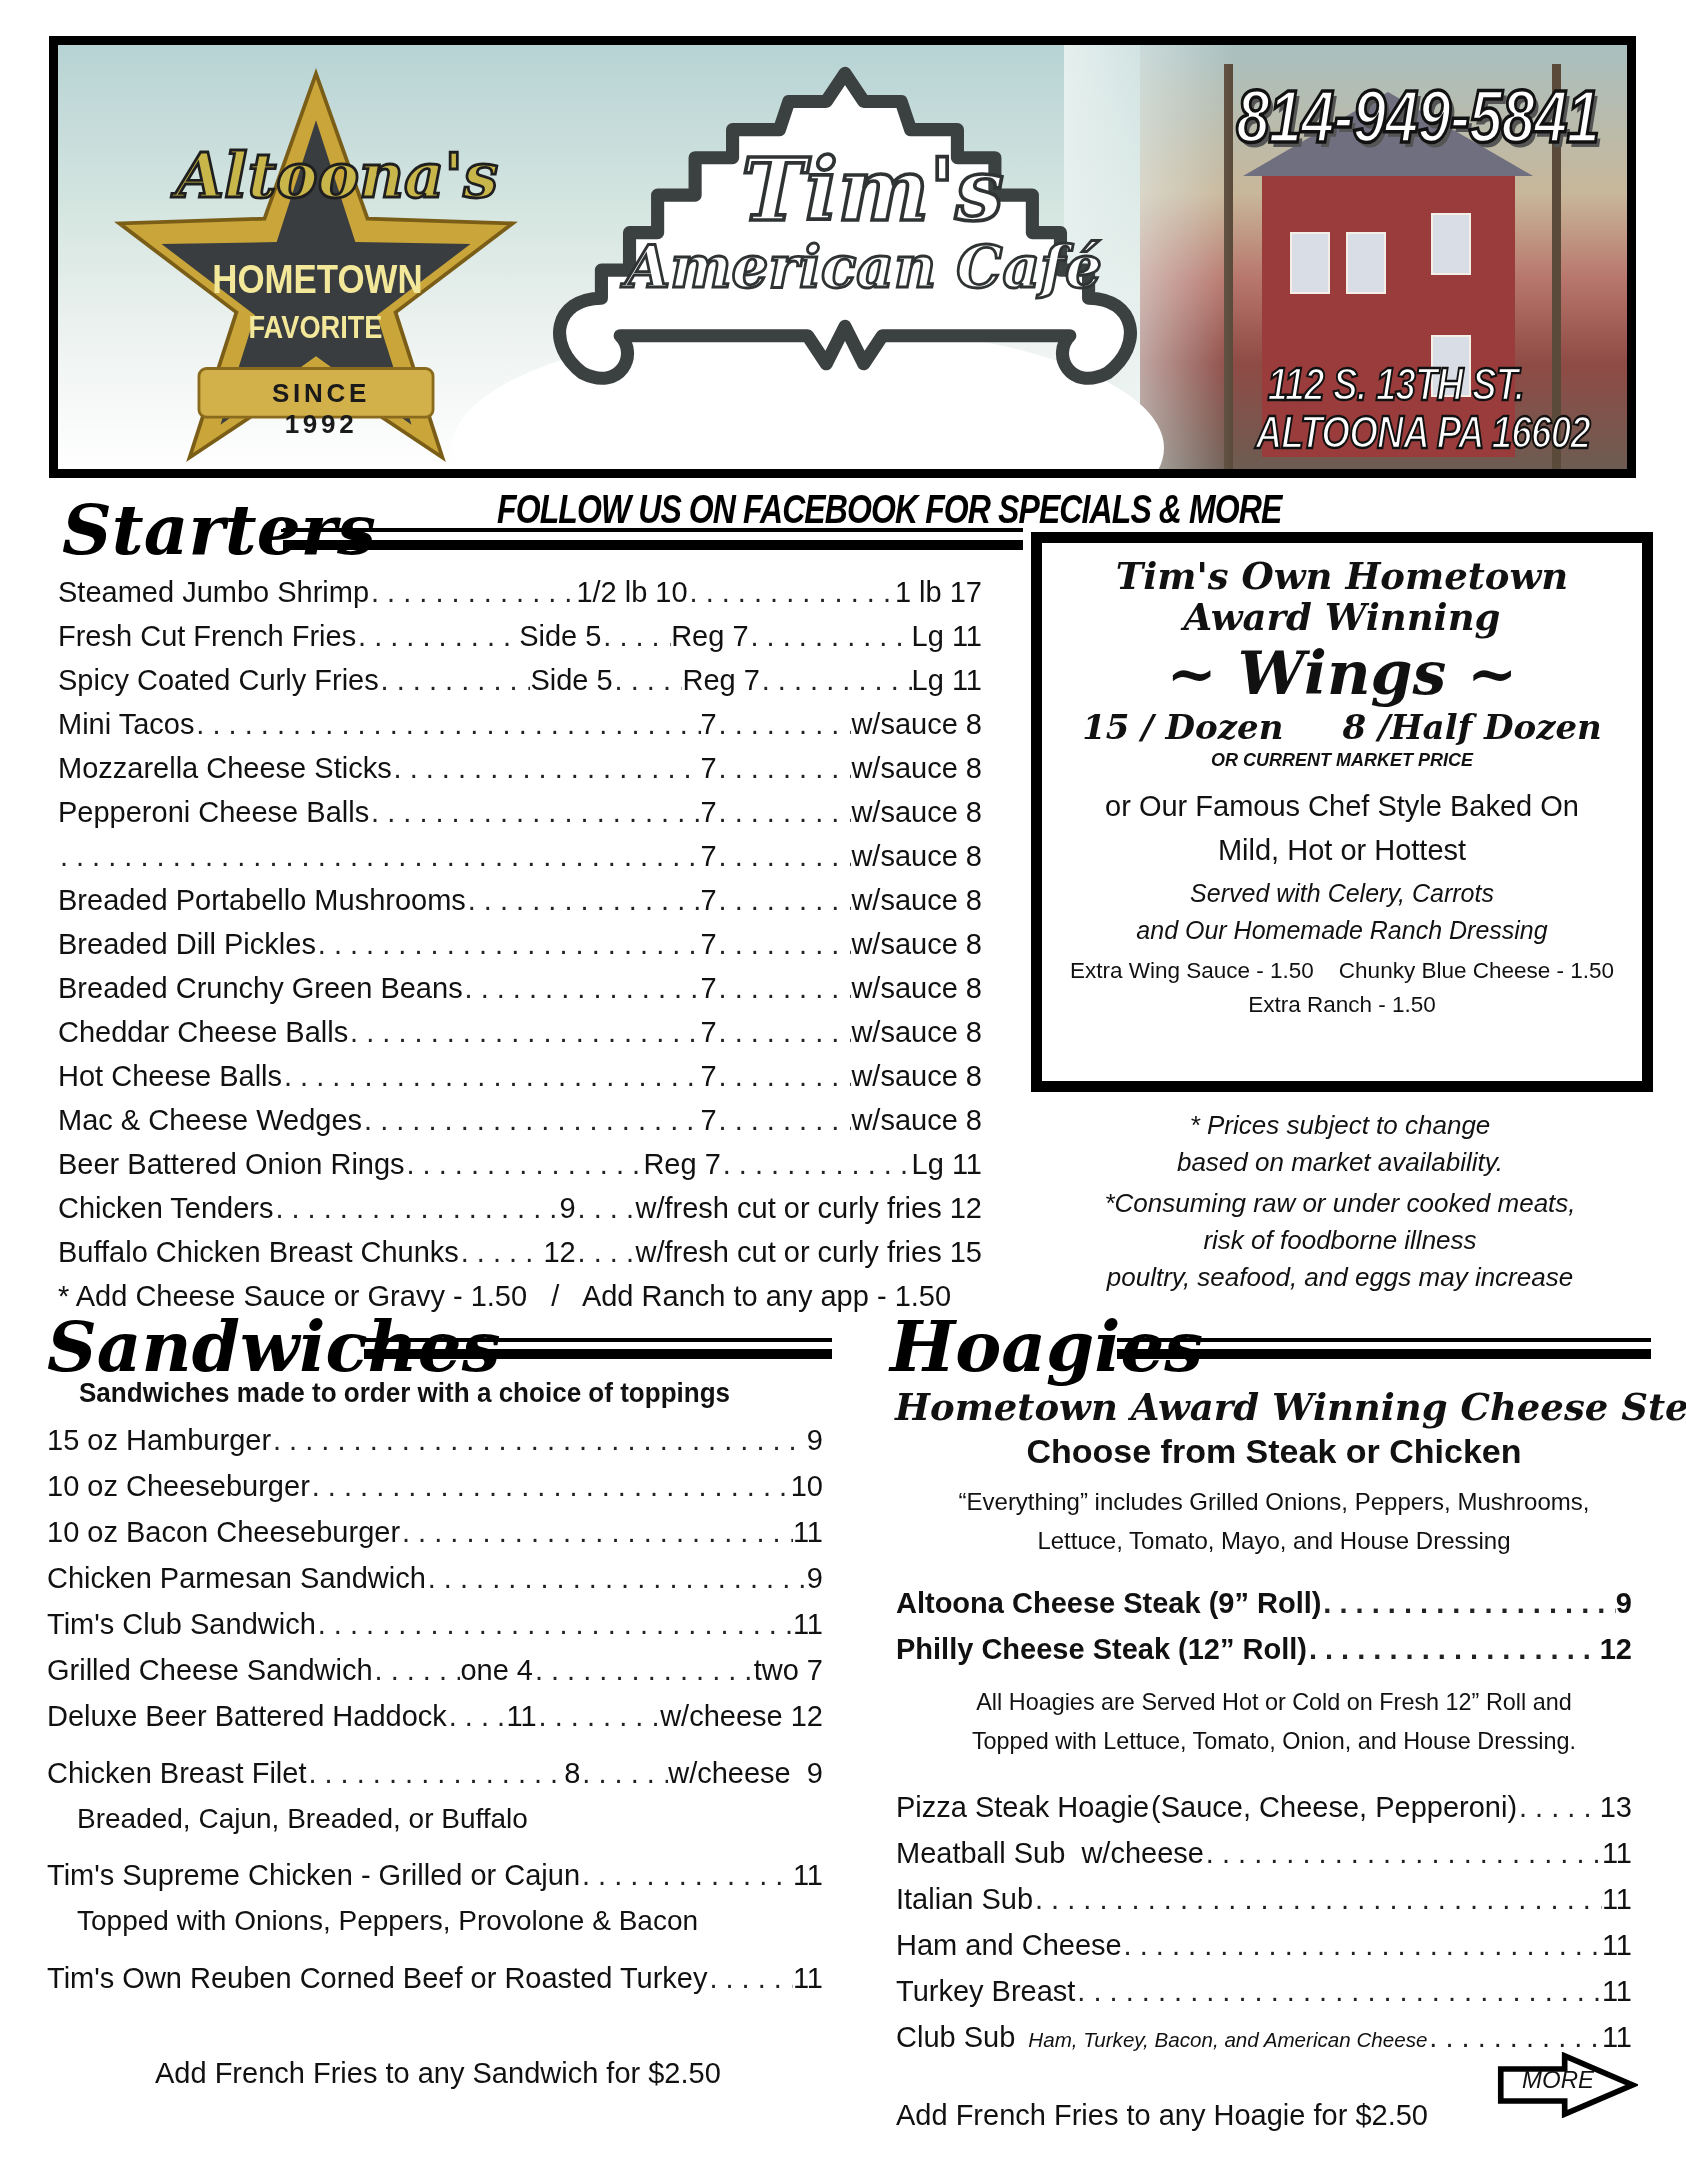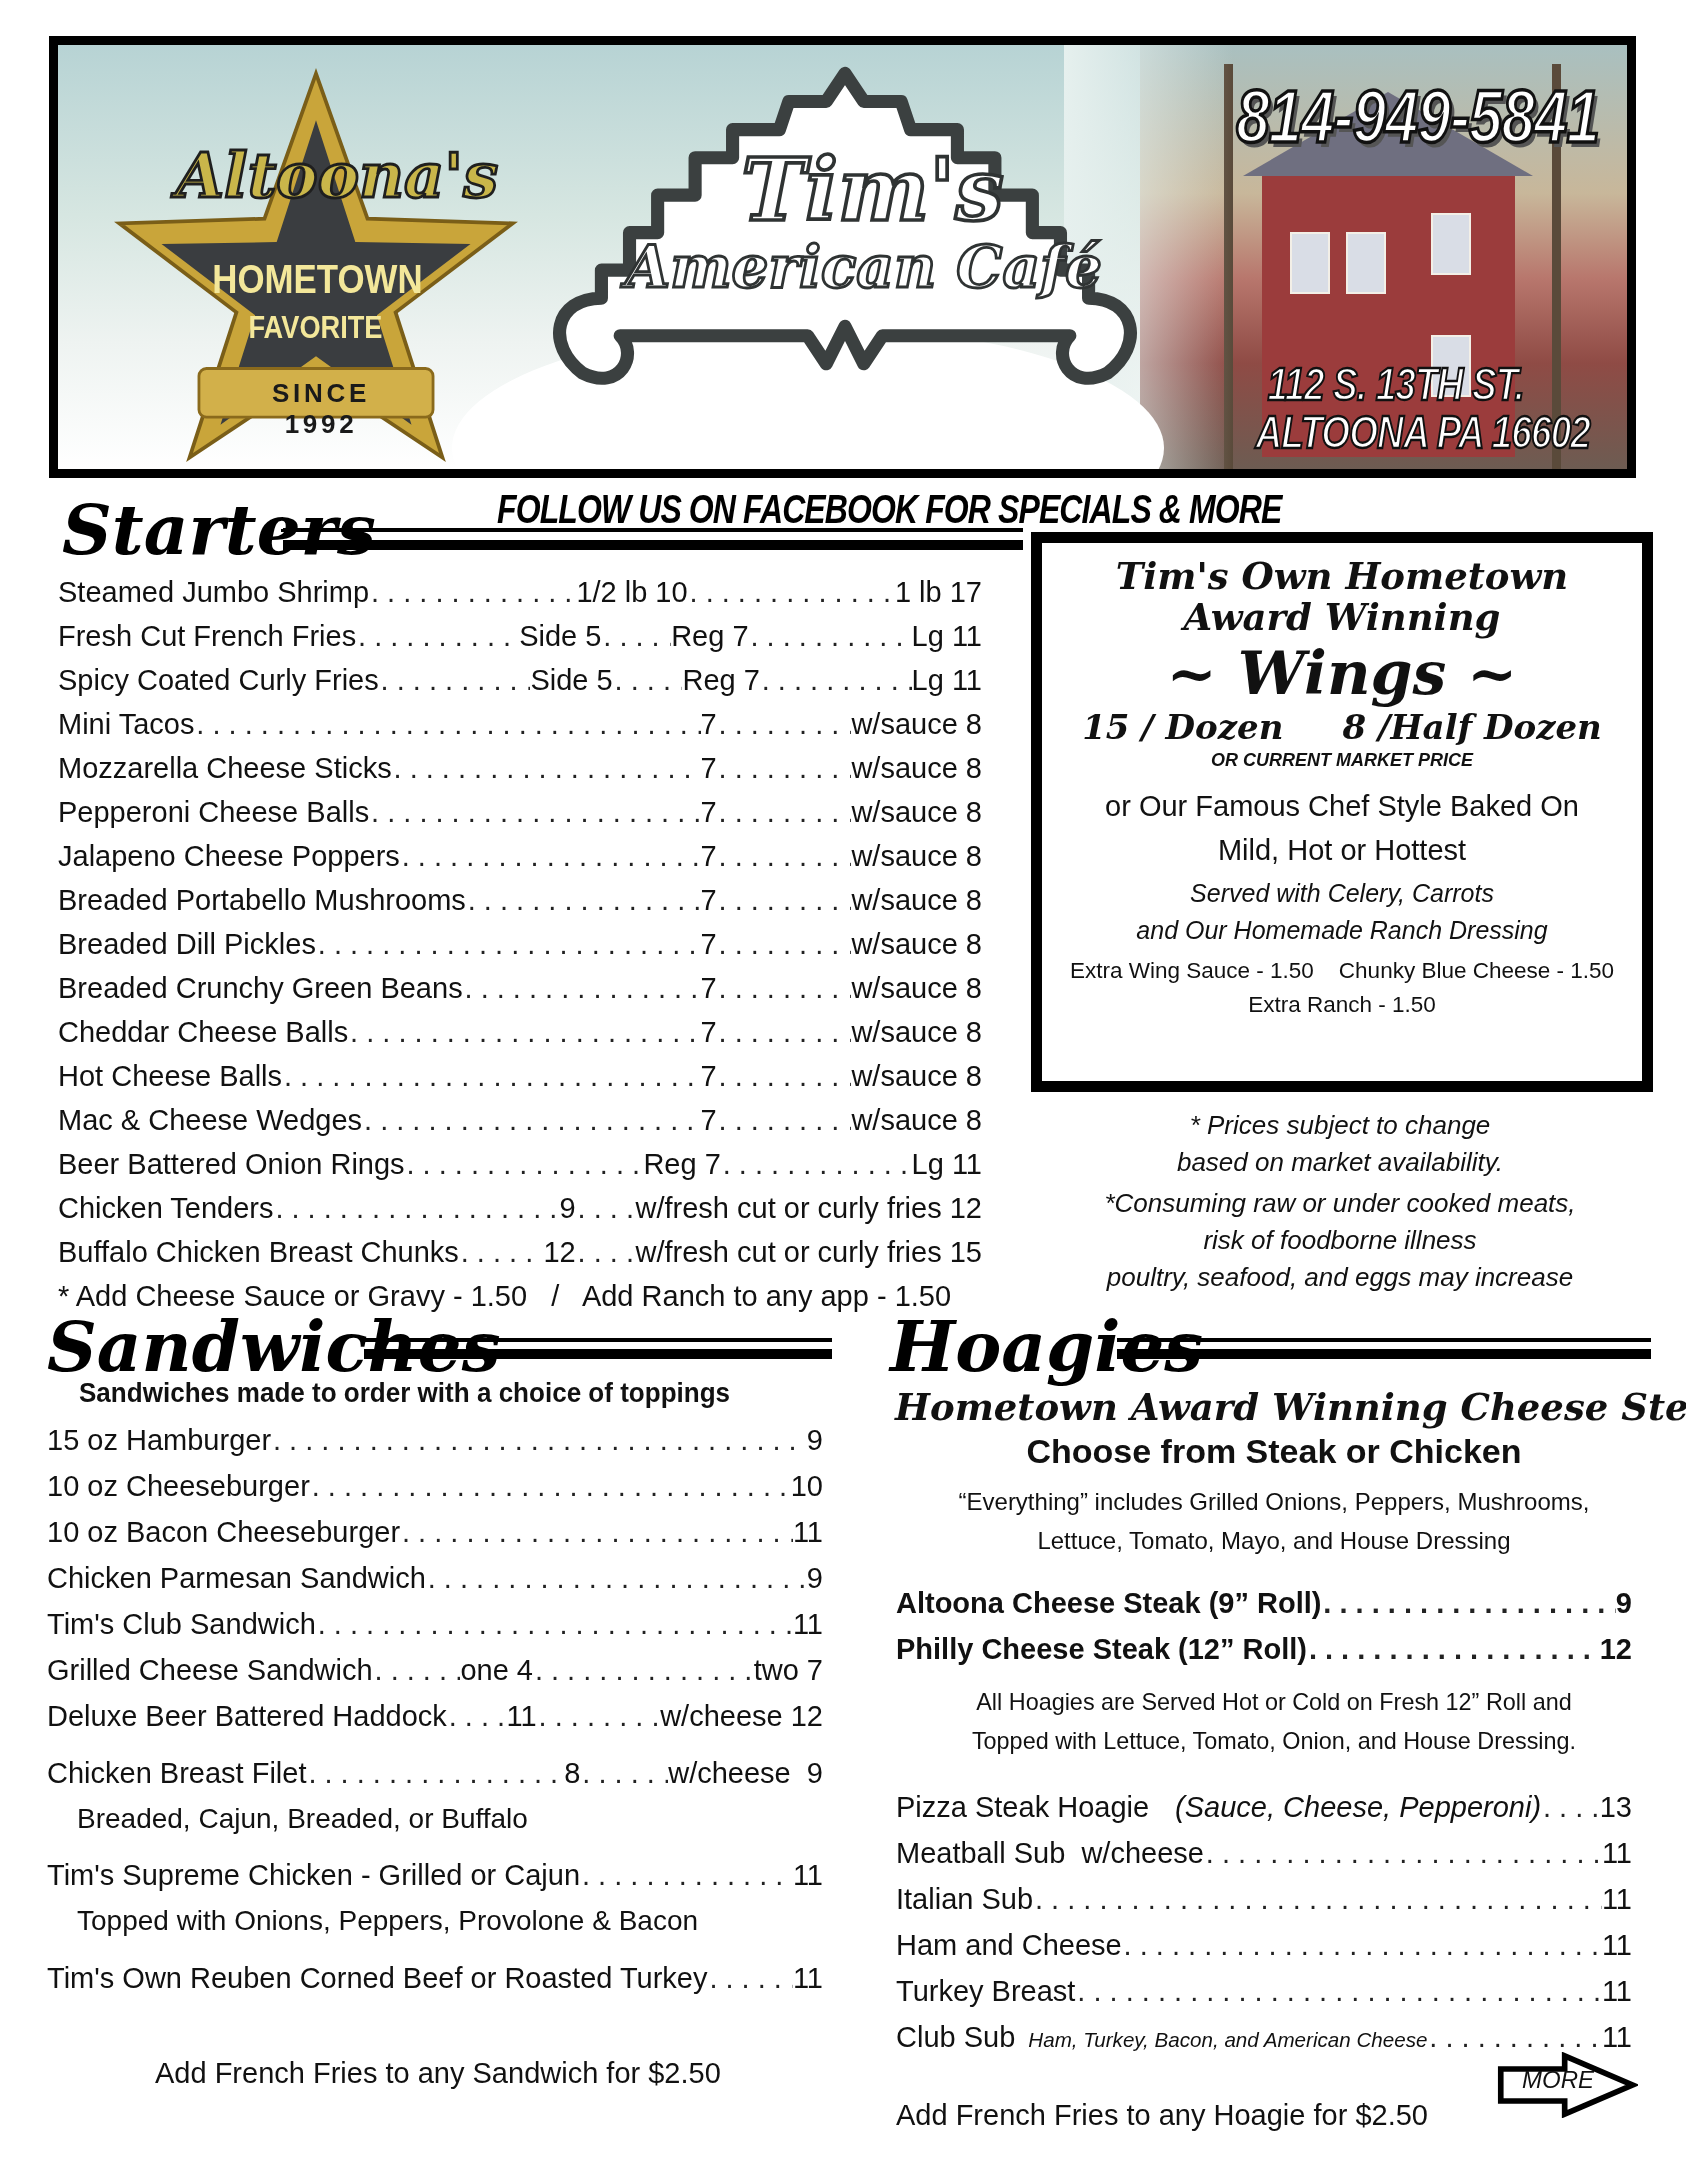--- a/index.html
+++ b/index.html
@@ -169,21 +169,20 @@
       <span class="p">w/sauce 8</span>
     </div>
   <div class="row">
       <span class="name">Pepperoni Cheese Balls</span>
       <span class="dots"></span>
       <span class="p1">7</span>
       <span class="dots" style="flex:0 0 131px"></span>
       <span class="p">w/sauce 8</span>
     </div>
   <div class="row">
-      <span class="name">Jalapeno Cheese Poppers</span>
       <span class="dots"></span>
       <span class="p1">7</span>
       <span class="dots" style="flex:0 0 131px"></span>
       <span class="p">w/sauce 8</span>
     </div>
   <div class="row">
       <span class="name">Breaded Portabello Mushrooms</span>
       <span class="dots"></span>
       <span class="p1">7</span>
       <span class="dots" style="flex:0 0 131px"></span>
@@ -375,21 +374,21 @@
 </div>
 
 <div class="all-hoagies">
   <div>All Hoagies are Served Hot or Cold on Fresh 12” Roll and</div>
   <div>Topped with Lettuce, Tomato, Onion, and House Dressing.</div>
 </div>
 
 <div class="rows" style="left:896px;top:1784px;width:736px">
   <div class="row" style="height:46px;line-height:46px">
       <span class="name">Pizza Steak Hoagie</span>
-      <span class="name" style="font-style:italic;margin-left:26px">(Sauce, Cheese, Pepperoni)</span>
+      <span class="name" style="margin-left:2px">(Sauce, Cheese, Pepperoni)</span>
       <span class="dots"></span>
       <span class="p">13</span>
     </div>
   <div class="row" style="height:46px;line-height:46px;white-space:pre"><span class="name">Meatball Sub  w/cheese</span><span class="dots"></span><span class="p">11</span></div>
   <div class="row" style="height:46px;line-height:46px">
       <span class="name">Italian Sub</span>
       <span class="dots"></span>
       <span class="p">11</span>
     </div>
   <div class="row" style="height:46px;line-height:46px">

